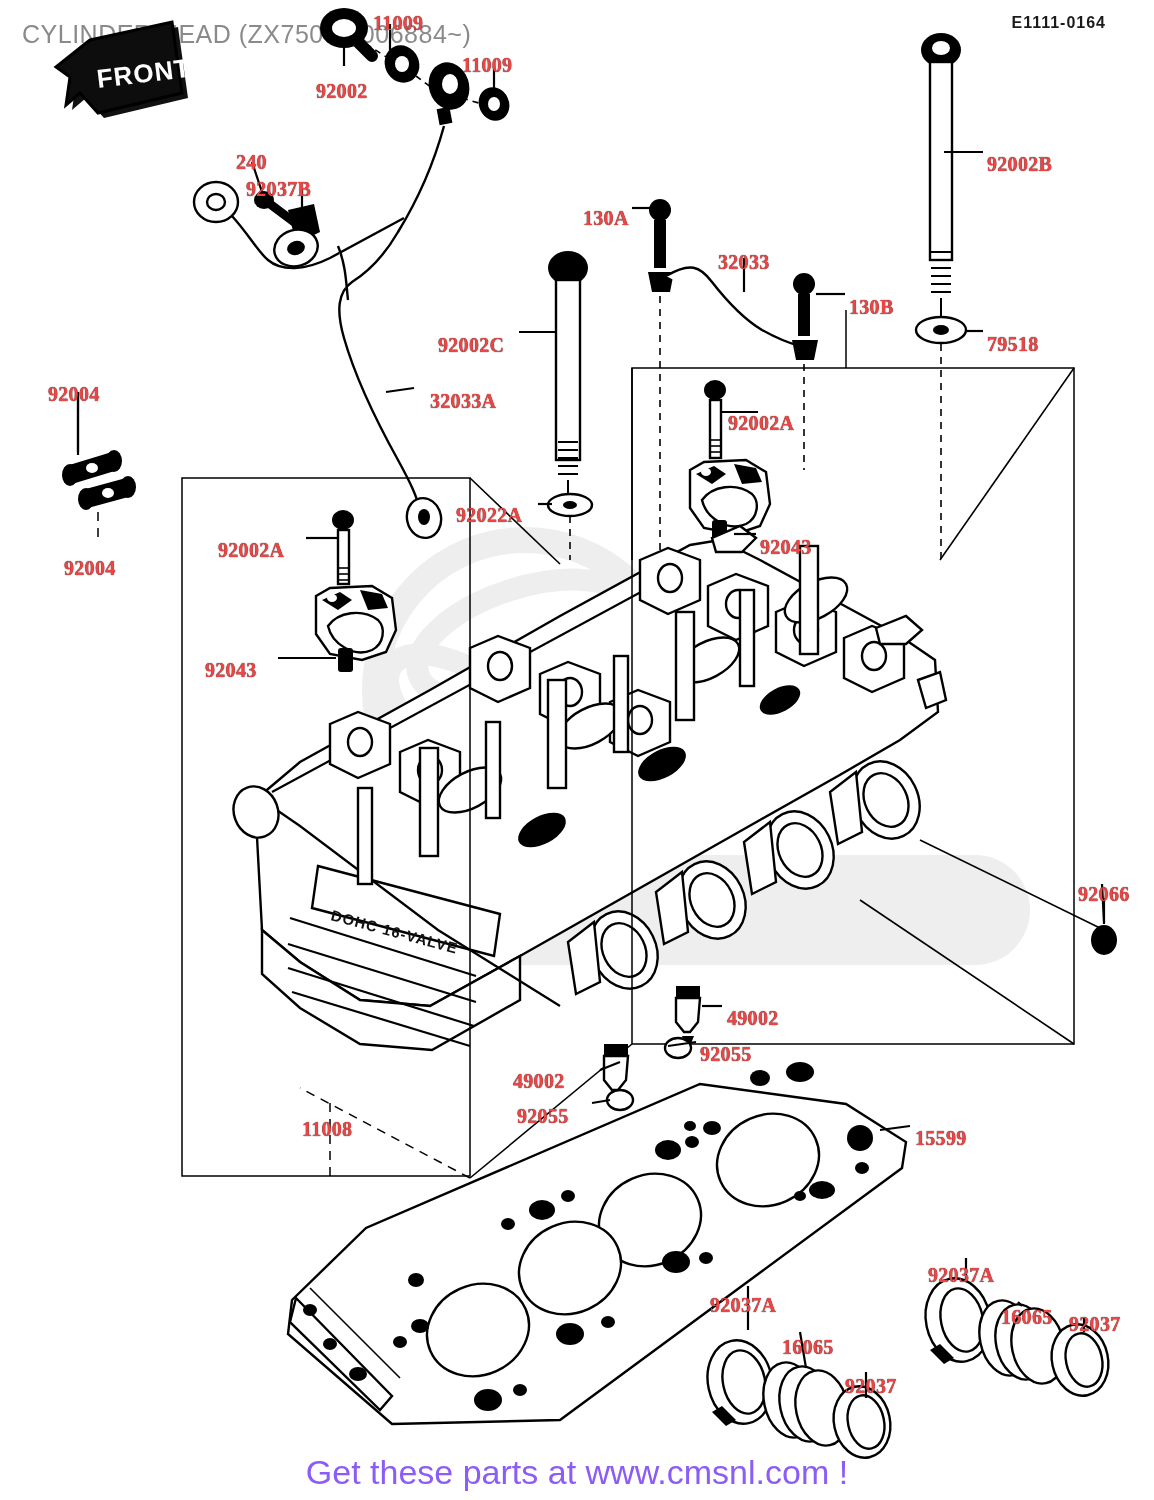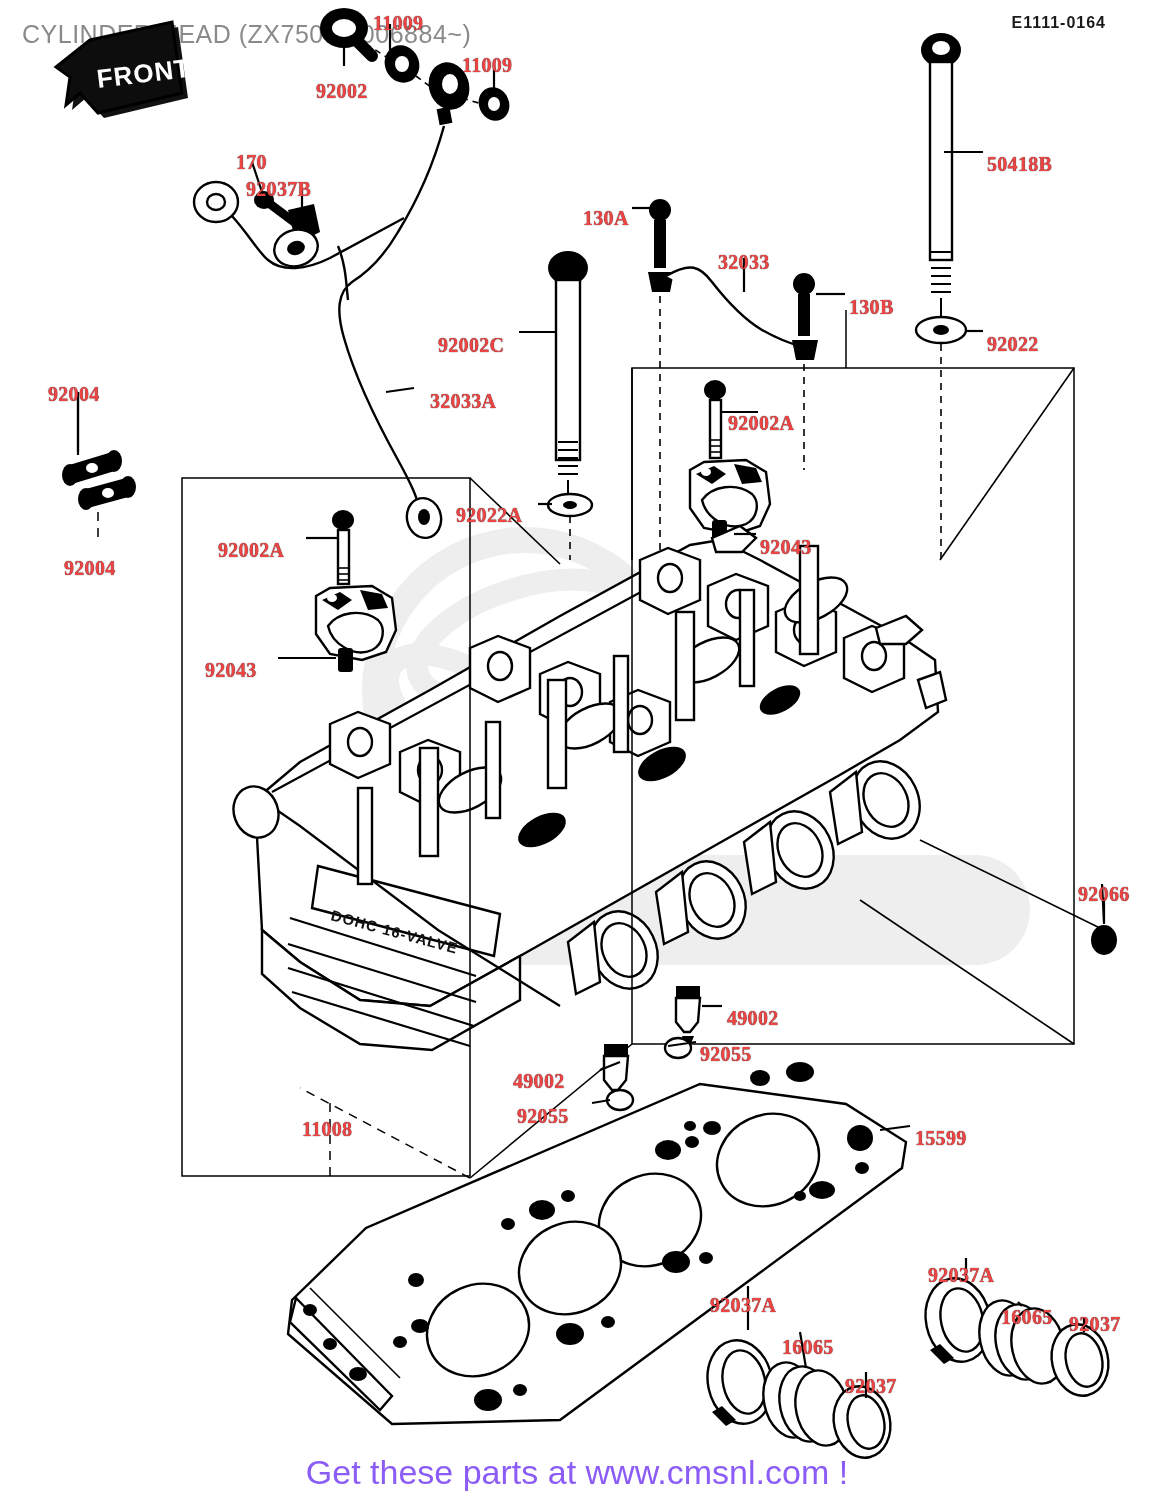--- a/index.html
+++ b/index.html
@@ -494,27 +494,27 @@
       <path class="ld" d="M696 1042 L668 1046"></path>
       <path class="ld" d="M600 1070 L620 1062"></path>
       <path class="ld" d="M592 1103 L610 1100"></path>
       <path class="ld" d="M910 1126 L880 1130"></path>
     </g>
   </svg>
 
   <div class="callout" style="left:373px;top:4px;">11009</div>
   <div class="callout" style="left:316px;top:72px;">92002</div>
   <div class="callout" style="left:462px;top:46px;">11009</div>
-  <div class="callout" style="left:236px;top:143px;">170</div>
+  <div class="callout" style="left:236px;top:143px;">240</div>
   <div class="callout" style="left:246px;top:170px;">92037B</div>
   <div class="callout" style="left:583px;top:199px;">130A</div>
   <div class="callout" style="left:718px;top:243px;">32033</div>
   <div class="callout" style="left:849px;top:288px;">130B</div>
-  <div class="callout" style="left:987px;top:145px;">50418B</div>
-  <div class="callout" style="left:987px;top:325px;">92022</div>
+  <div class="callout" style="left:987px;top:145px;">92002B</div>
+  <div class="callout" style="left:987px;top:325px;">79518</div>
   <div class="callout" style="left:438px;top:326px;">92002C</div>
   <div class="callout" style="left:430px;top:382px;">32033A</div>
   <div class="callout" style="left:48px;top:375px;">92004</div>
   <div class="callout" style="left:64px;top:549px;">92004</div>
   <div class="callout" style="left:728px;top:404px;">92002A</div>
   <div class="callout" style="left:760px;top:528px;">92043</div>
   <div class="callout" style="left:456px;top:496px;">92022A</div>
   <div class="callout" style="left:218px;top:531px;">92002A</div>
   <div class="callout" style="left:205px;top:651px;">92043</div>
   <div class="callout" style="left:1078px;top:875px;text-align:center;">92066</div>

